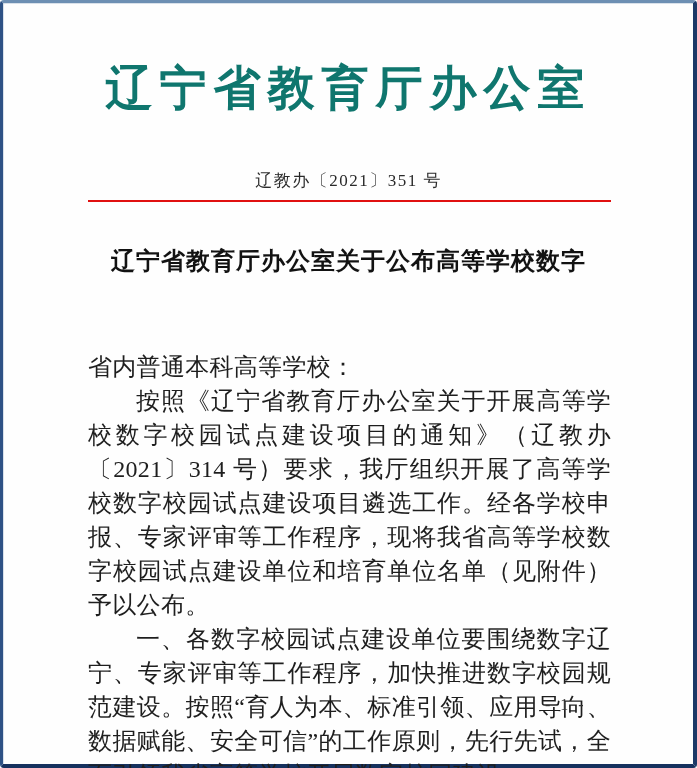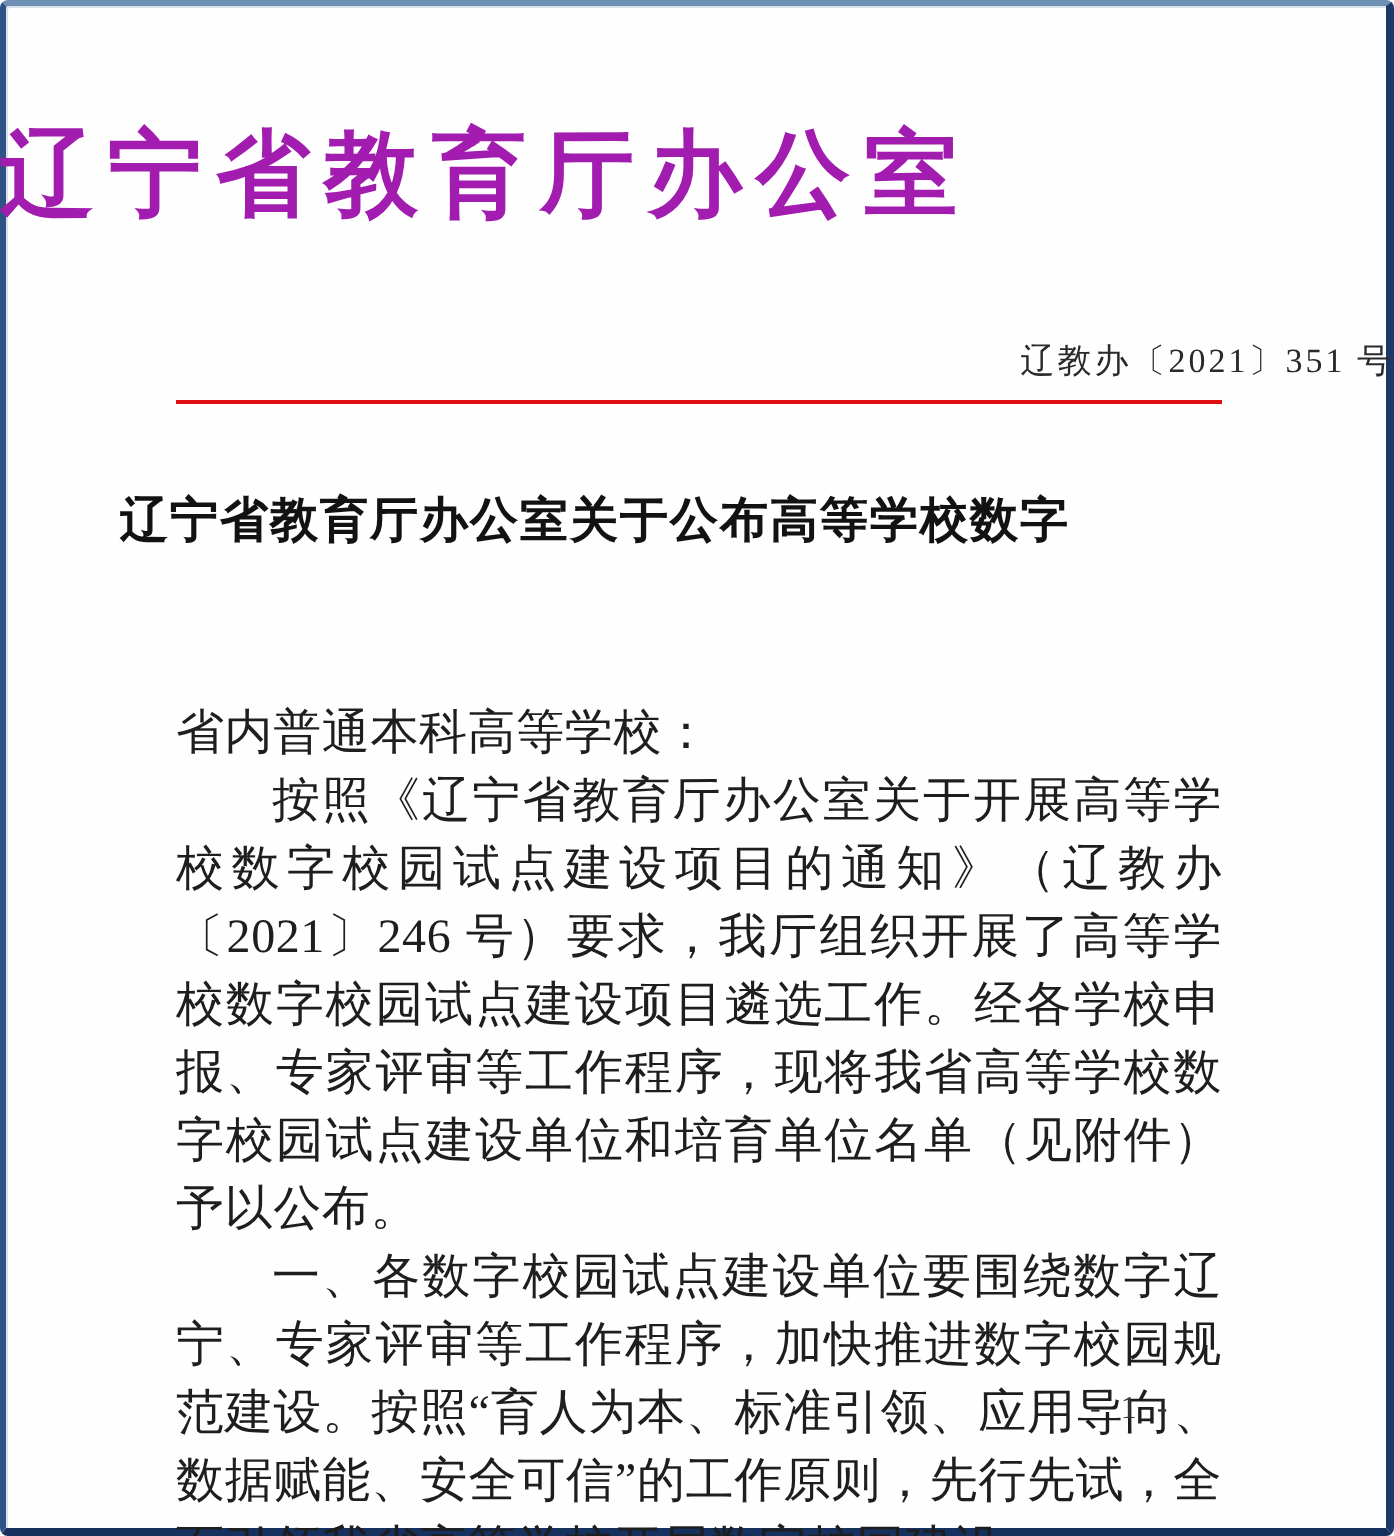--- a/index.html
+++ b/index.html
@@ -28,53 +28,53 @@
     border-bottom: 4px solid #16315e;
     border-radius: 4px;
     box-shadow: inset 1px 1px 0 #d9e1ea;
     pointer-events: none;
   }
   .agency-header {
     position: absolute;
     top: 58px;
     left: 0;
     right: 0;
-    text-align: left;
+    text-align: center;
     font-size: 47px;
     line-height: 60px;
     font-weight: 700;
     letter-spacing: 7px;
-    color: #a21caf;
+    color: #0f766e;
     white-space: nowrap;
   }
   .doc-number {
     position: absolute;
     top: 170px;
     left: 0;
     right: 0;
-    text-align: right;
+    text-align: center;
     font-size: 17px;
     line-height: 22px;
     letter-spacing: 1.5px;
     color: #2a2a2a;
   }
   .red-rule {
     position: absolute;
     top: 200px;
     left: 88px;
     width: 523px;
     height: 2px;
     background: #e01010;
   }
   .doc-title {
     position: absolute;
     top: 243px;
     left: 60px;
     right: 60px;
-    text-align: left;
+    text-align: center;
     font-size: 24px;
     font-weight: 700;
     line-height: 36px;
     letter-spacing: 1px;
     color: #121212;
   }
   .doc-title .title-line {
     display: block;
   }
   .body-text {
@@ -116,19 +116,19 @@
   <div class="doc-number">辽教办〔2021〕351 号</div>
 
   <div class="red-rule"></div>
 
   <div class="doc-title">
     <span class="title-line">辽宁省教育厅办公室关于公布高等学校数字</span>
   </div>
 
   <div class="body-text">
     <p>省内普通本科高等学校：</p>
-    <p class="indent">按照《辽宁省教育厅办公室关于开展高等学校数字校园试点建设项目的通知》（辽教办〔2021〕246 号）要求，我厅组织开展了高等学校数字校园试点建设项目遴选工作。经各学校申报、专家评审等工作程序，现将我省高等学校数字校园试点建设单位和培育单位名单（见附件）予以公布。</p>
+    <p class="indent">按照《辽宁省教育厅办公室关于开展高等学校数字校园试点建设项目的通知》（辽教办〔2021〕314 号）要求，我厅组织开展了高等学校数字校园试点建设项目遴选工作。经各学校申报、专家评审等工作程序，现将我省高等学校数字校园试点建设单位和培育单位名单（见附件）予以公布。</p>
     <p class="indent">一、各数字校园试点建设单位要围绕数字辽宁、专家评审等工作程序，加快推进数字校园规范建设。按照“育人为本、标准引领、应用导向、数据赋能、安全可信”的工作原则，先行先试，全面引领我省高等学校开展数字校园建设。</p>
   </div>
 
   <div class="page-number">- 1 -</div>
 
 </div>
 
 </body></html>

